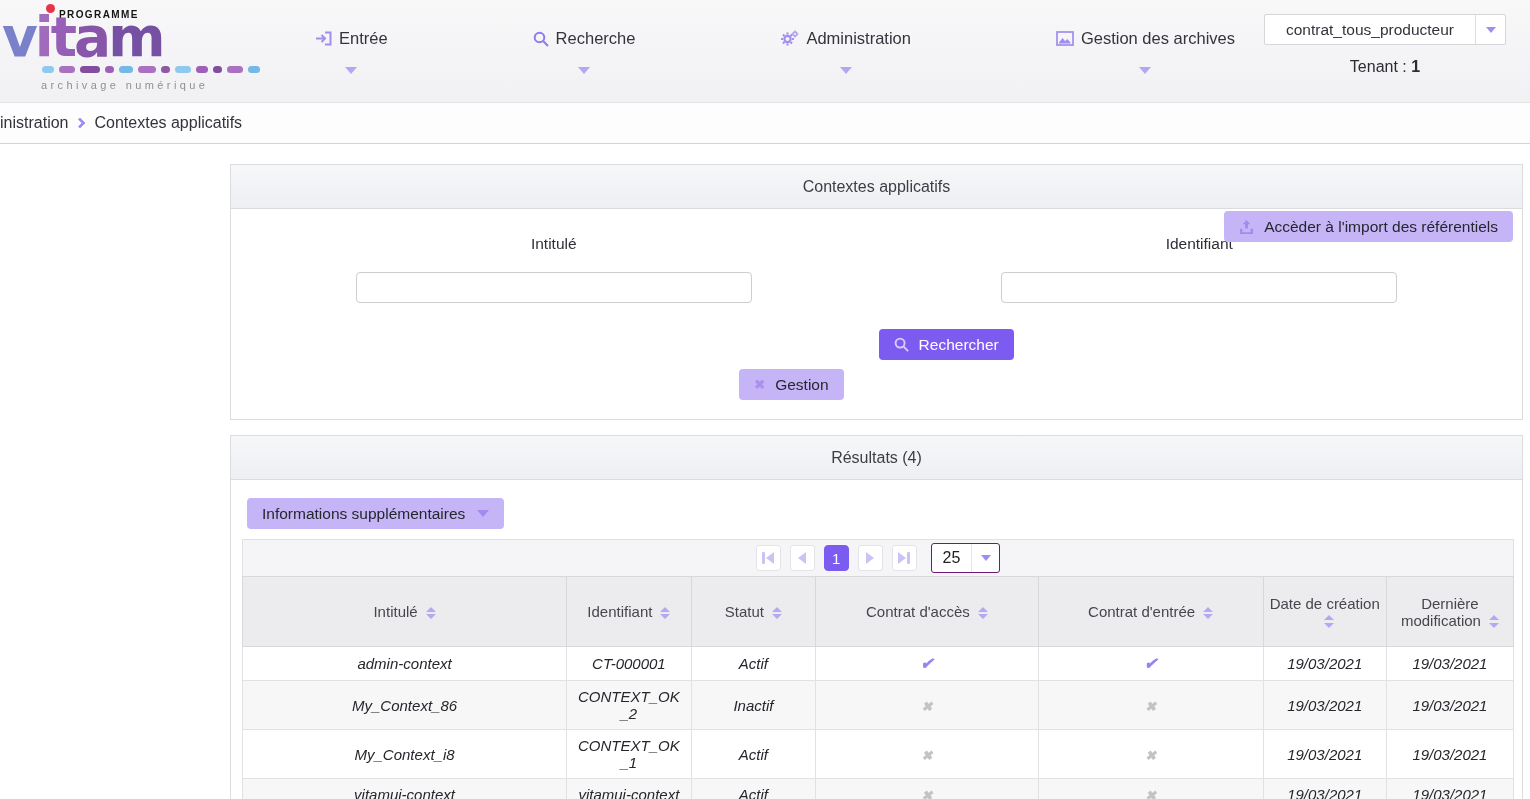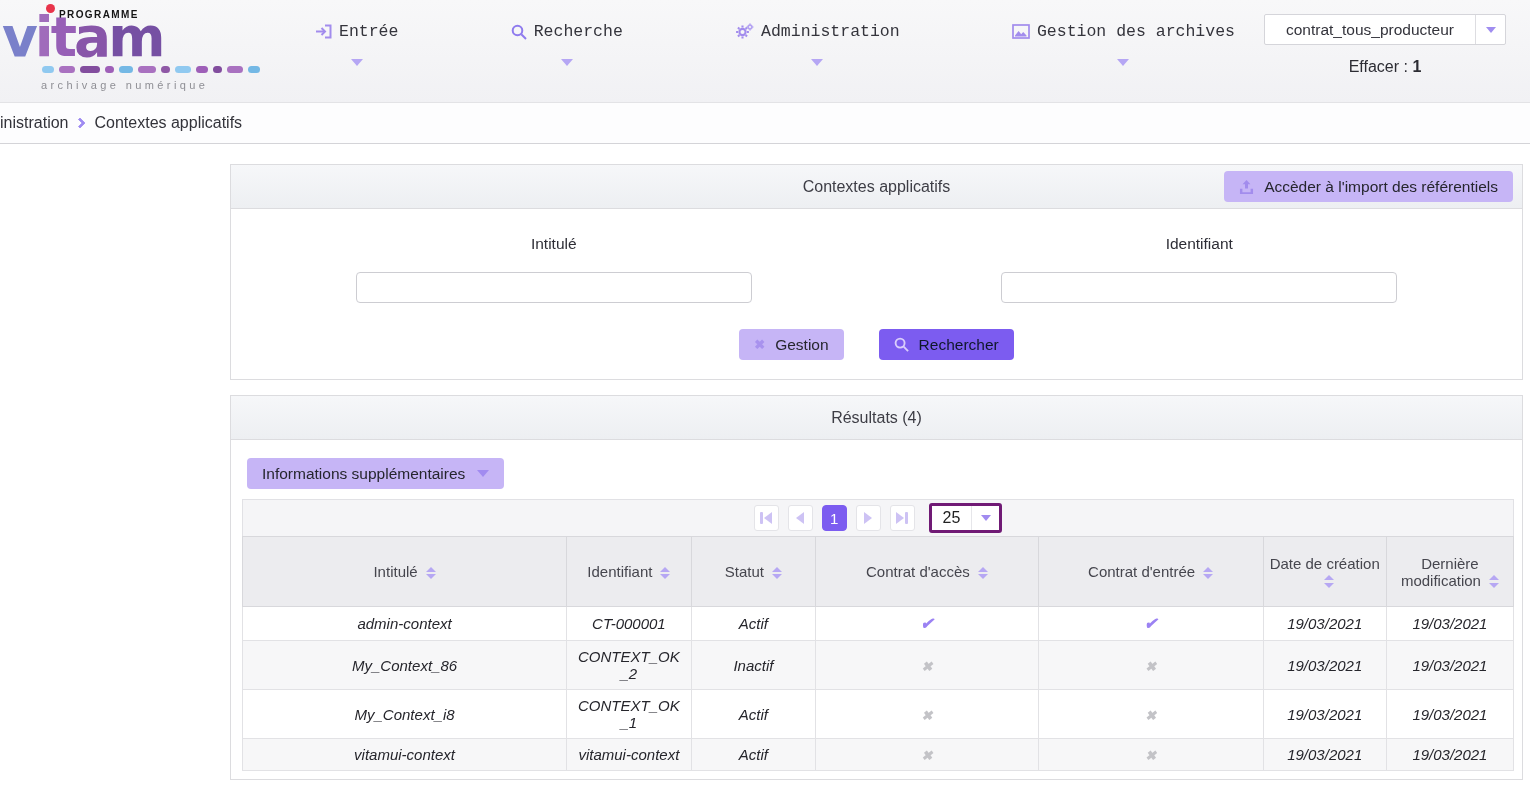--- a/index.html
+++ b/index.html
@@ -19,21 +19,21 @@
   }
   .logo { position: absolute; left: 4px; top: 2px; width: 270px; height: 98px; cursor: pointer; }
   .logo-programme { position: absolute; left: 55px; top: 7px; font-size: 10px; font-weight: bold; letter-spacing: 1.4px; color: #151515; }
   .logo-word { position: absolute; left: -2px; top: 8px; font-size: 55px; font-weight: bold; letter-spacing: -3px; line-height: 1; font-family: "DejaVu Sans", sans-serif; }
   .logo-word span { opacity: .88; }
   .red-dot { position: absolute; left: 42px; top: 2px; width: 9px; height: 9px; border-radius: 50%; background: #e8344b; }
   .logo-dots { position: absolute; left: 38px; top: 64px; display: flex; gap: 5px; align-items: center; }
   .logo-dots i { display: block; height: 7px; border-radius: 4px; opacity: .85; }
   .logo-tagline { position: absolute; left: 37px; top: 77px; font-size: 11px; letter-spacing: 3.4px; color: #8f8f95; }
 
-  .topnav { position: absolute; left: 315px; top: 22px; right: 295px; display: flex; justify-content: space-between; font-family: Liberation Mono, monospace; }
+  .topnav { position: absolute; left: 315px; top: 29px; right: 295px; display: flex; justify-content: space-between; }
   .nav-item { display: flex; flex-direction: column; align-items: center; cursor: pointer; }
   .nav-line { display: flex; align-items: center; gap: 7px; font-size: 16.5px; color: #34343c; }
   .nav-ico { display: inline-flex; align-items: center; }
   .nav-chev { margin-top: 12px; }
   .chev-down { display: inline-block; width: 0; height: 0; border-left: 6px solid transparent; border-right: 6px solid transparent; border-top: 7px solid #b5a6f4; }
 
   .header-right { position: absolute; right: 24px; top: 14px; width: 242px; }
   .contract-select { height: 31px; background: #fff; border: 1px solid #d5d5da; border-radius: 2px; display: flex; align-items: stretch; cursor: pointer; }
   .sel-text { flex: 1; display: flex; align-items: center; justify-content: center; font-size: 15.5px; color: #33333b; }
   .sel-chev-box { width: 30px; border-left: 1px solid #dddde1; display: flex; align-items: center; justify-content: center; }
@@ -55,22 +55,22 @@
   .content { margin: 20px 7px 0 230px; }
   .panel { border: 1px solid #dcdcdf; background: #fff; margin-bottom: 15px; }
   .panel-header {
     height: 44px; background: linear-gradient(#f6f7f9, #edeff2);
     border-bottom: 1px solid #dcdcdf;
     position: relative; display: flex; align-items: center; justify-content: center;
   }
   .panel-title { font-size: 16px; font-weight: 400; color: #3d3d45; }
 
   .btn { display: inline-flex; align-items: center; gap: 10px; border: none; border-radius: 4px; font-size: 15.5px; padding: 0 15px; height: 31px; cursor: pointer; font-family: inherit; }
-  .btn-light { background: #c6b5f6; color: #26262e; }
-  .btn-primary { background: #7c5cf0; color: #0f172a; margin-left: 26px; }
+  .btn-light { background: #c6b5f6; color: #26262e; margin-top: 40px; }
+  .btn-primary { background: #7c5cf0; color: #ffffff; margin-left: 26px; }
   .import-btn { position: absolute; right: 9px; top: 6px; }
 
   .search-body { padding: 26px 0 19px; }
   .form-row { display: flex; }
   .form-group { flex: 1; display: flex; flex-direction: column; align-items: center; }
   .form-group label { font-size: 15.5px; color: #2e2e36; margin-bottom: 19px; }
   .form-group input { width: 396px; height: 31px; border: 1px solid #cdcdd2; border-radius: 4px; font-size: 15px; padding: 0 9px; outline: none; font-family: inherit; }
   .btn-row { display: flex; justify-content: center; gap: 9px; margin-top: 26px; }
   .x-ico { color: #a892ee; font-size: 13px; font-weight: bold; }
 
@@ -81,21 +81,21 @@
   .table-wrap { margin: 0 8px 8px 11px; }
   .pagination-bar {
     background: #f5f5f7; border: 1px solid #e1e1e5; border-bottom: none;
     height: 37px; display: flex; align-items: center; justify-content: center; gap: 9px;
   }
   .pg-btn { width: 25px; height: 26px; background: #fff; border: 1px solid #e4e4e8; border-radius: 3px; display: inline-flex; align-items: center; justify-content: center; gap: 1px; cursor: pointer; padding: 0; }
   .pg-btn.active { background: #7c5cf0; border-color: #7c5cf0; border-radius: 4px; color: #fff; font-size: 15px; font-family: inherit; }
   .tri-l { width: 0; height: 0; border-top: 6px solid transparent; border-bottom: 6px solid transparent; border-right: 8px solid #cdc2f4; }
   .tri-r { width: 0; height: 0; border-top: 6px solid transparent; border-bottom: 6px solid transparent; border-left: 8px solid #cdc2f4; }
   .pg-bar { width: 3px; height: 12px; background: #cdc2f4; border-radius: 1px; }
-  .page-size { margin-left: 5px; height: 30px; background: #fff; border: 3px solid #701a75; border-radius: 3px; display: flex; align-items: stretch; cursor: pointer; }
+  .page-size { margin-left: 5px; height: 30px; background: #fff; border: 1px solid #701a75; border-radius: 3px; display: flex; align-items: stretch; cursor: pointer; }
   .page-size .num { display: flex; align-items: center; padding: 0 11px; font-size: 16px; color: #222; }
   .ps-chev { width: 28px; border-left: 1px solid #e6e6ea; display: flex; align-items: center; justify-content: center; }
   .ps-chev .chev-down { border-left-width: 5px; border-right-width: 5px; border-top-width: 6px; border-top-color: #a18bf0; }
 
   table { width: 100%; border-collapse: collapse; table-layout: fixed; }
   thead th {
     background: #ececef; height: 70px; font-weight: 400; font-size: 15px; color: #46464e;
     border: 1px solid #d8d8dc; vertical-align: middle; padding: 4px 6px; cursor: pointer;
   }
   tbody td { border: 1px solid #e2e2e5; text-align: center; font-size: 15px; color: #26262c; padding: 7px 8px; vertical-align: middle; height: 32px; }
@@ -199,21 +199,21 @@
     </nav>
 
     <div class="header-right">
       <div class="contract-select">
         <span class="sel-text">contrat_tous_producteur</span>
         <span class="sel-chev-box">
             <i class="chev-down"></i>
           </span>
       </div>
       <div class="tenant">
-        <span>Effacer :</span>
+        <span>Tenant :</span>
         <b>1</b>
       </div>
     </div>
   </header>
 
   <div class="breadcrumb-bar">
     <span class="crumb">inistration</span>
     <span class="crumb-sep"></span>
     <span class="crumb current">Contextes applicatifs</span>
   </div>

